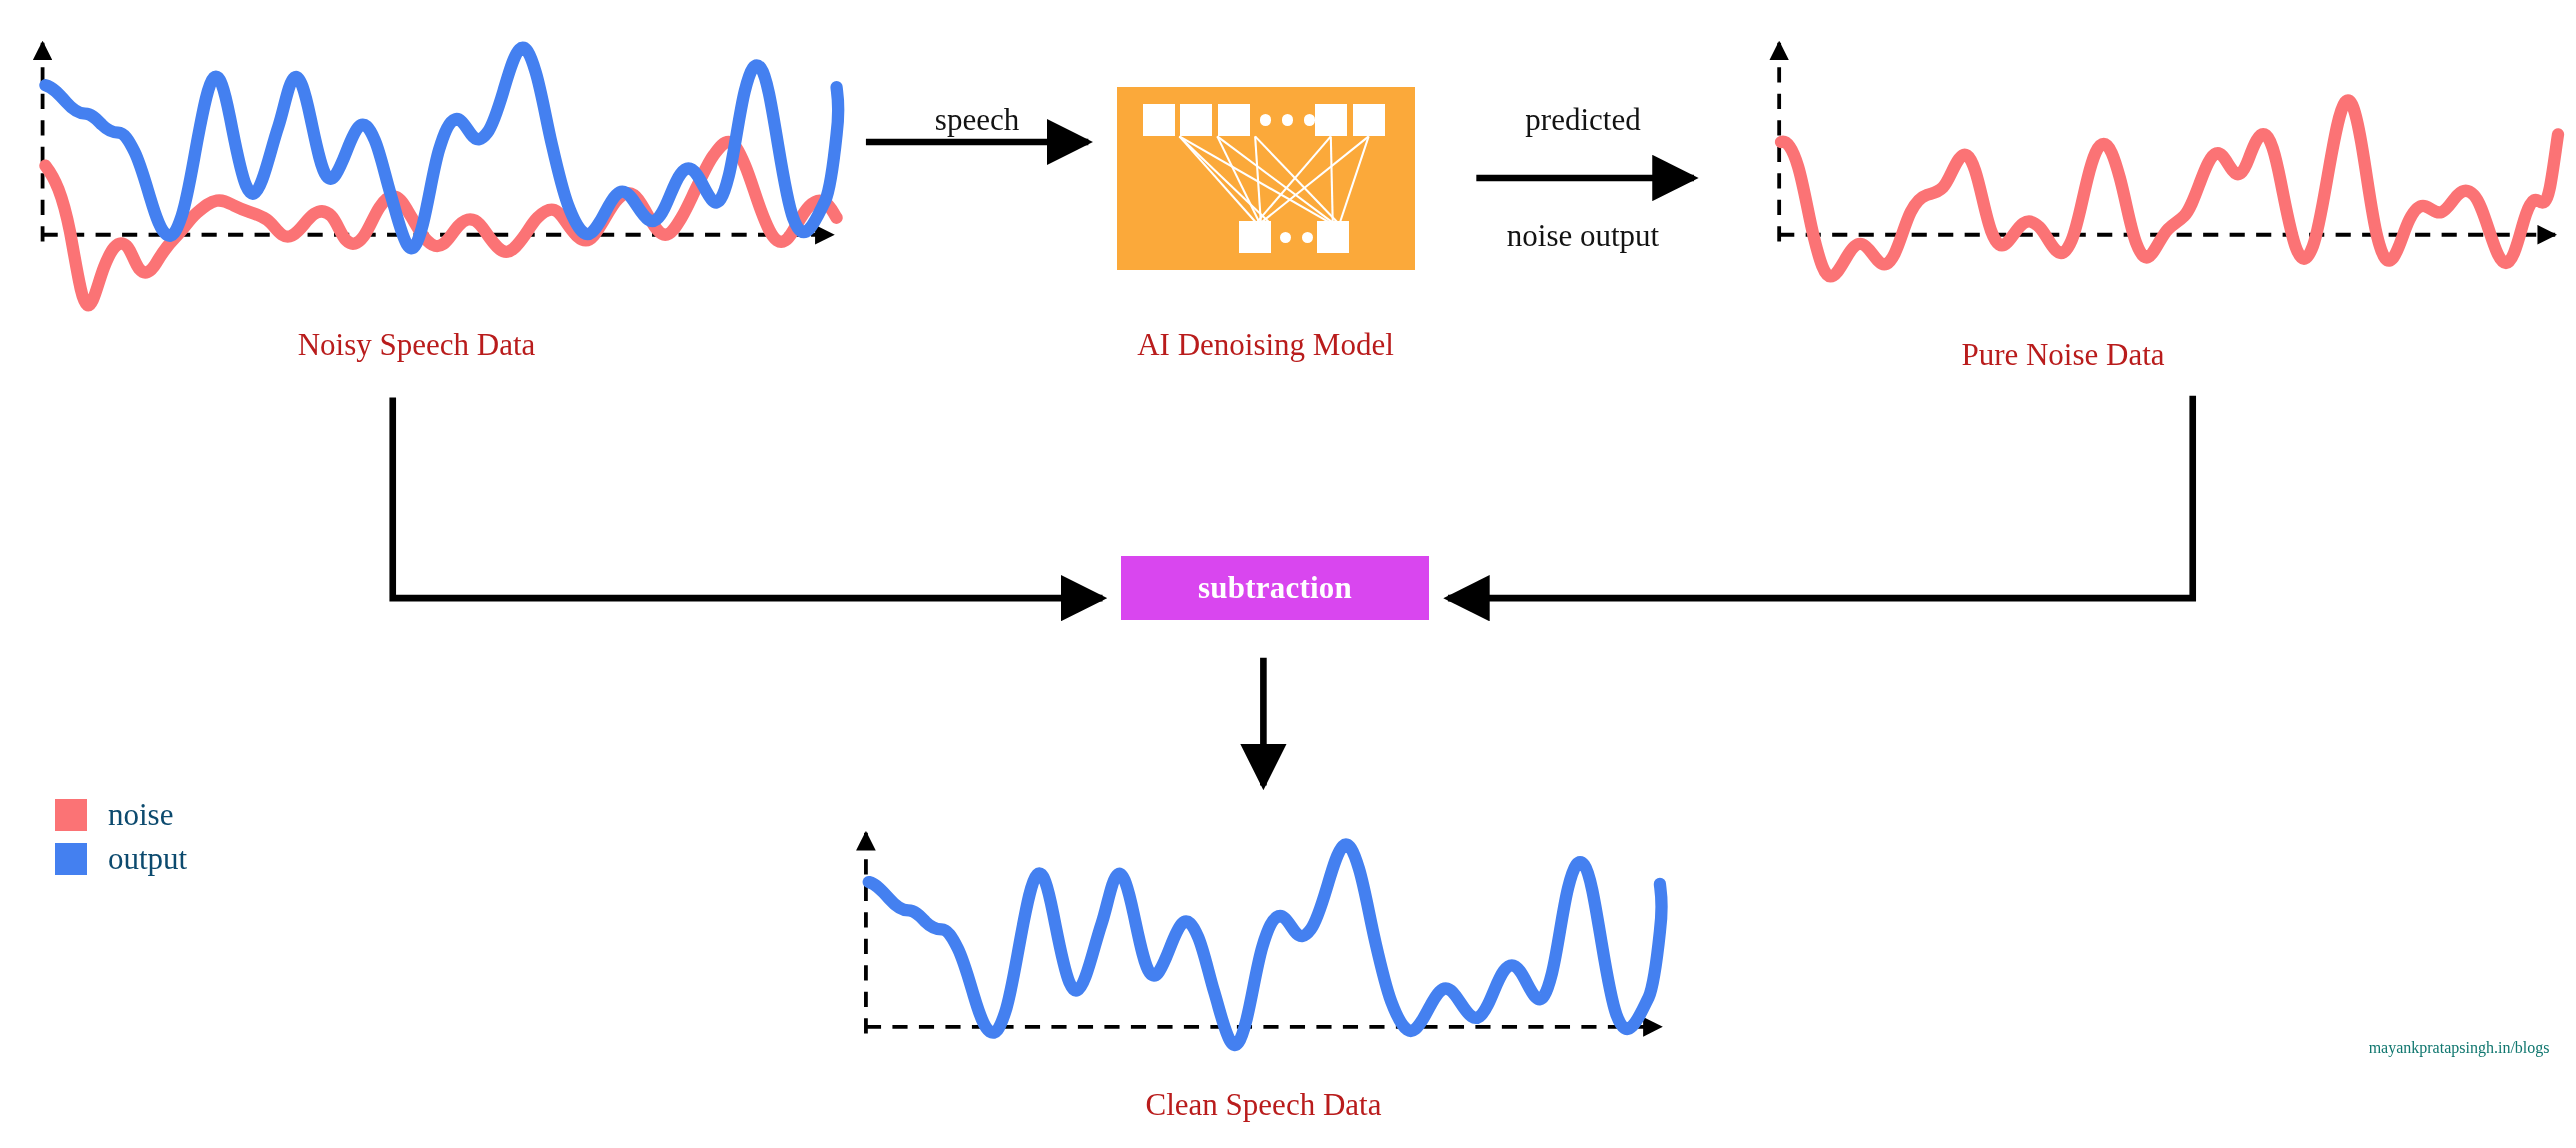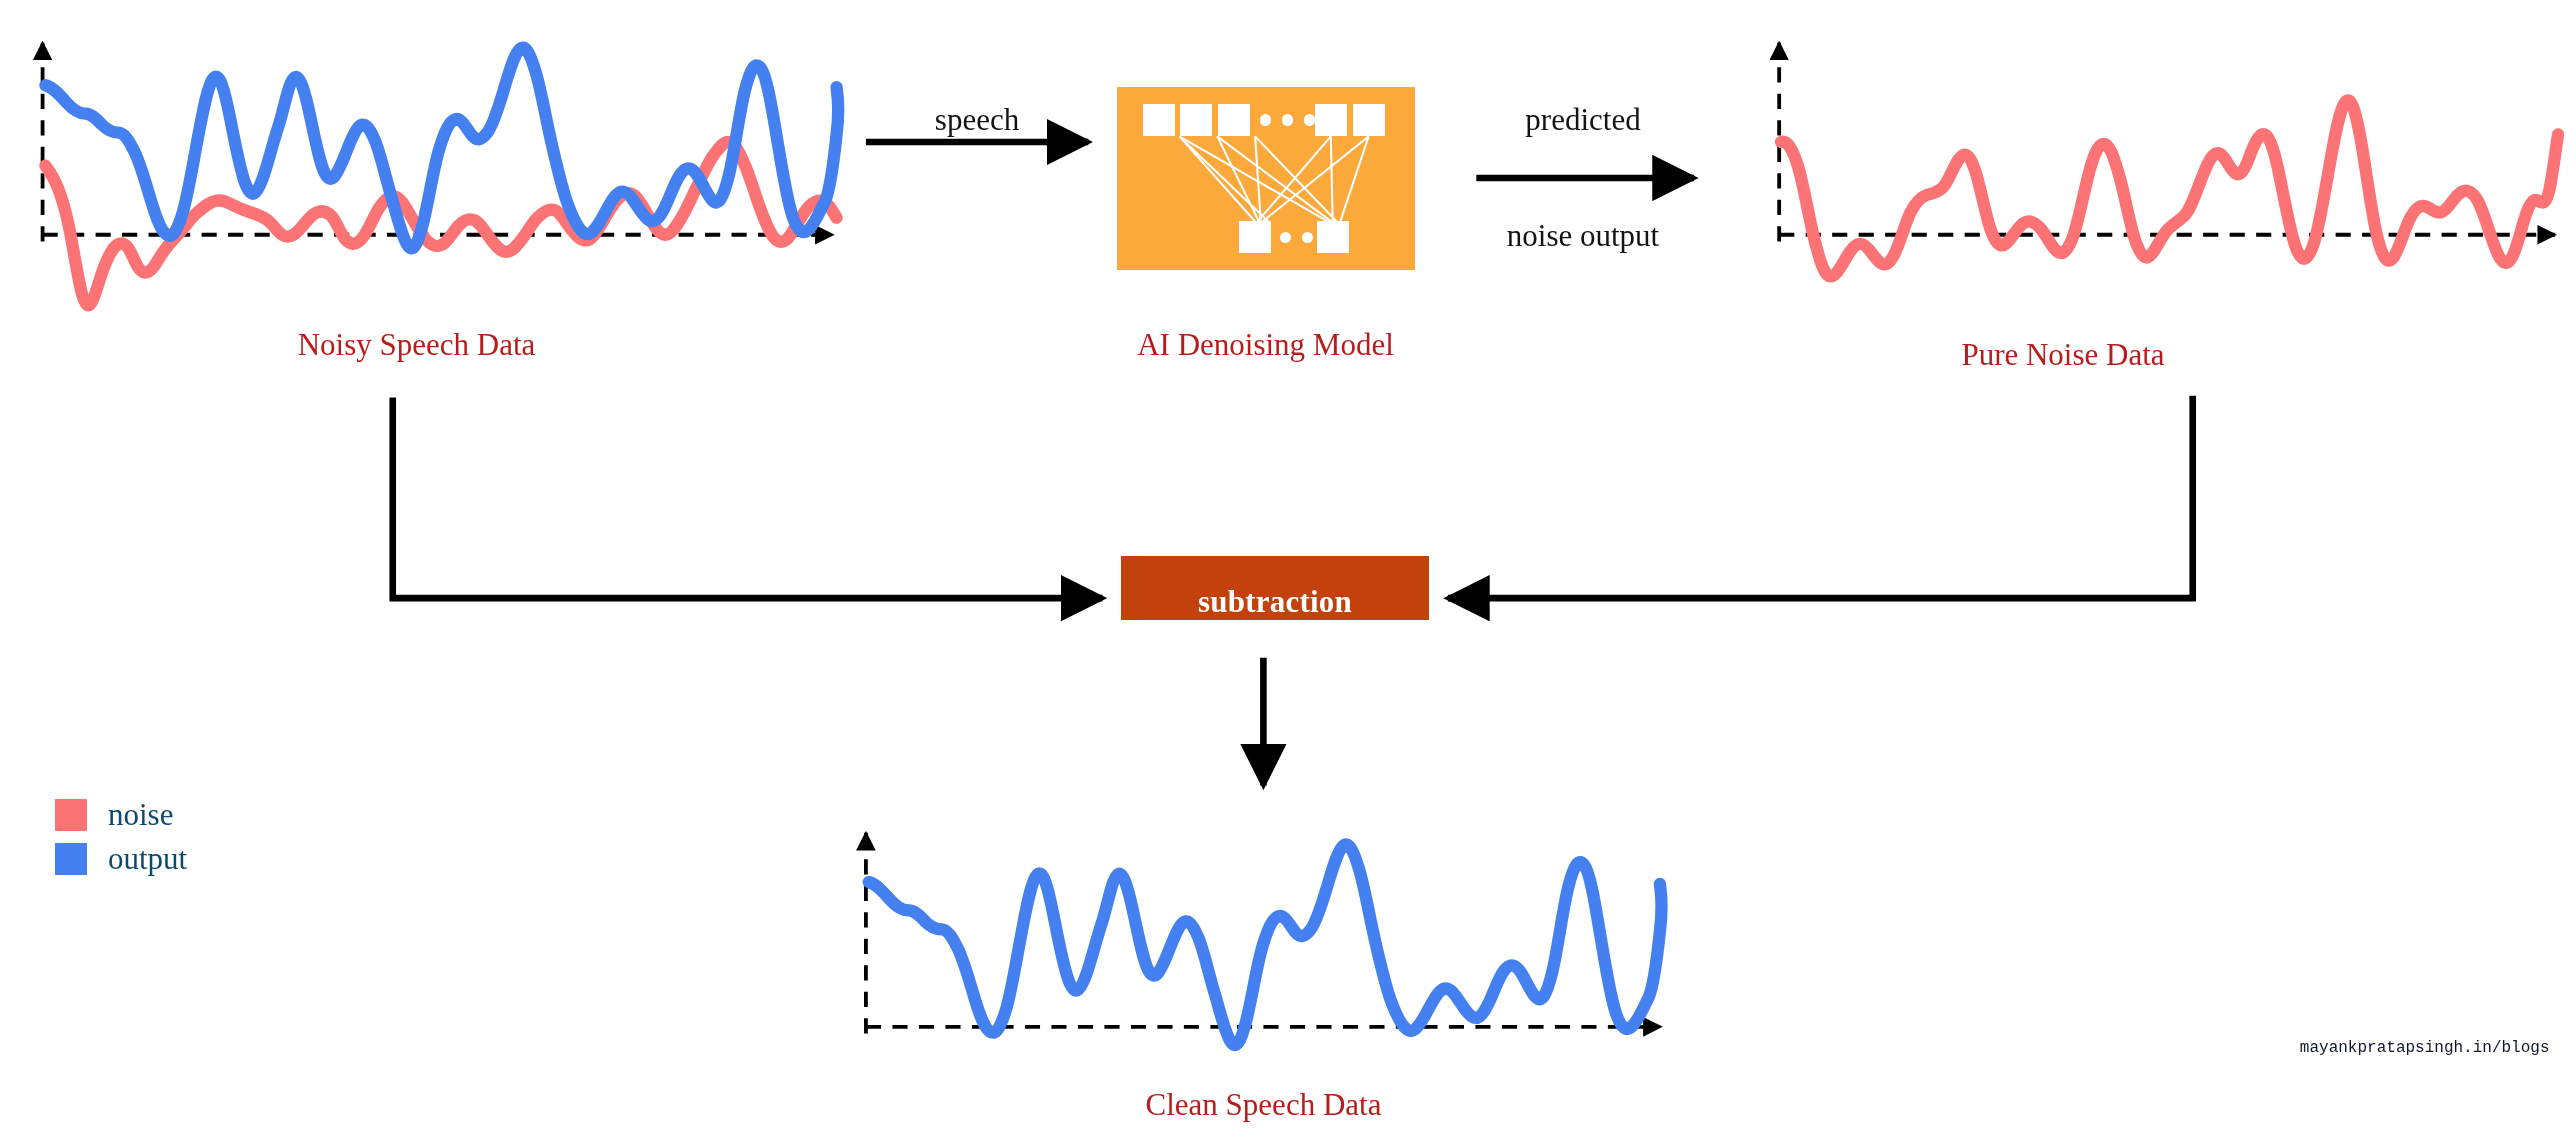--- a/index.html
+++ b/index.html
@@ -28,39 +28,39 @@
   .model-box{
     position:absolute;background:#FBA93A;
   }
   .node{position:absolute;background:#ffffff;}
   .dots{
     position:absolute;display:flex;gap:10.4px;align-items:center;
   }
   .dots i{display:block;width:11.4px;height:11.4px;border-radius:50%;background:#ffffff;}
 
   .sub-box{
-    position:absolute;background:#c2410c;display:flex;
-    align-items:flex-end;justify-content:center;
+    position:absolute;background:#d946ef;display:flex;
+    align-items:center;justify-content:center;
   }
   .sub-box span{
     color:#ffffff;font-weight:bold;font-size:31px;
     font-family:"Liberation Serif","DejaVu Serif",serif;letter-spacing:0.2px;
   }
 
   .legend{position:absolute;}
   .legend-row{display:flex;align-items:center;height:44px;}
   .swatch{width:32px;height:32px;display:block;}
   .legend-label{
     margin-left:21px;font-size:31px;
     font-family:"Liberation Serif","DejaVu Serif",serif;color:#0c4a6e;
   }
 
   .watermark{
-    position:absolute;font-size:16px;color:#0f172a;
-    font-family:Liberation Mono, monospace;white-space:nowrap;
+    position:absolute;font-size:16px;color:#0f766e;
+    font-family:Liberation Serif, serif;white-space:nowrap;
   }
 </style>
 </head>
 <body>
 
 <div class="stage">
 
   <svg class="layer" viewBox="0 0 2722 1214">
     <defs>
       <marker id="ah" viewBox="0 0 10 10" refX="9" refY="5" markerWidth="7" markerHeight="7" orient="auto-start-reverse">

